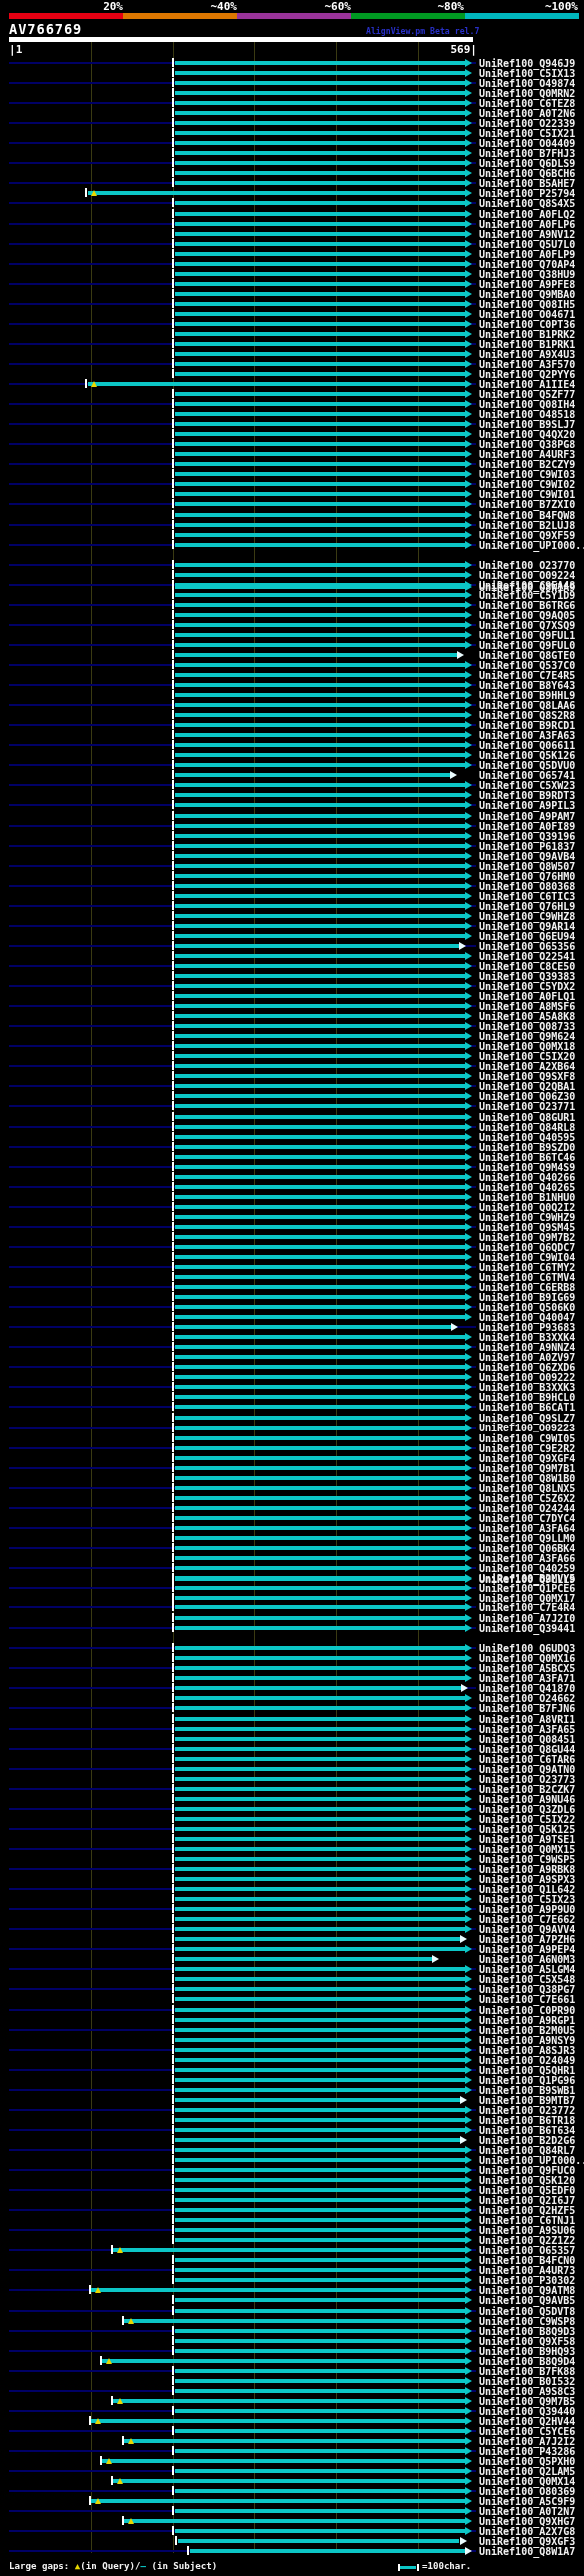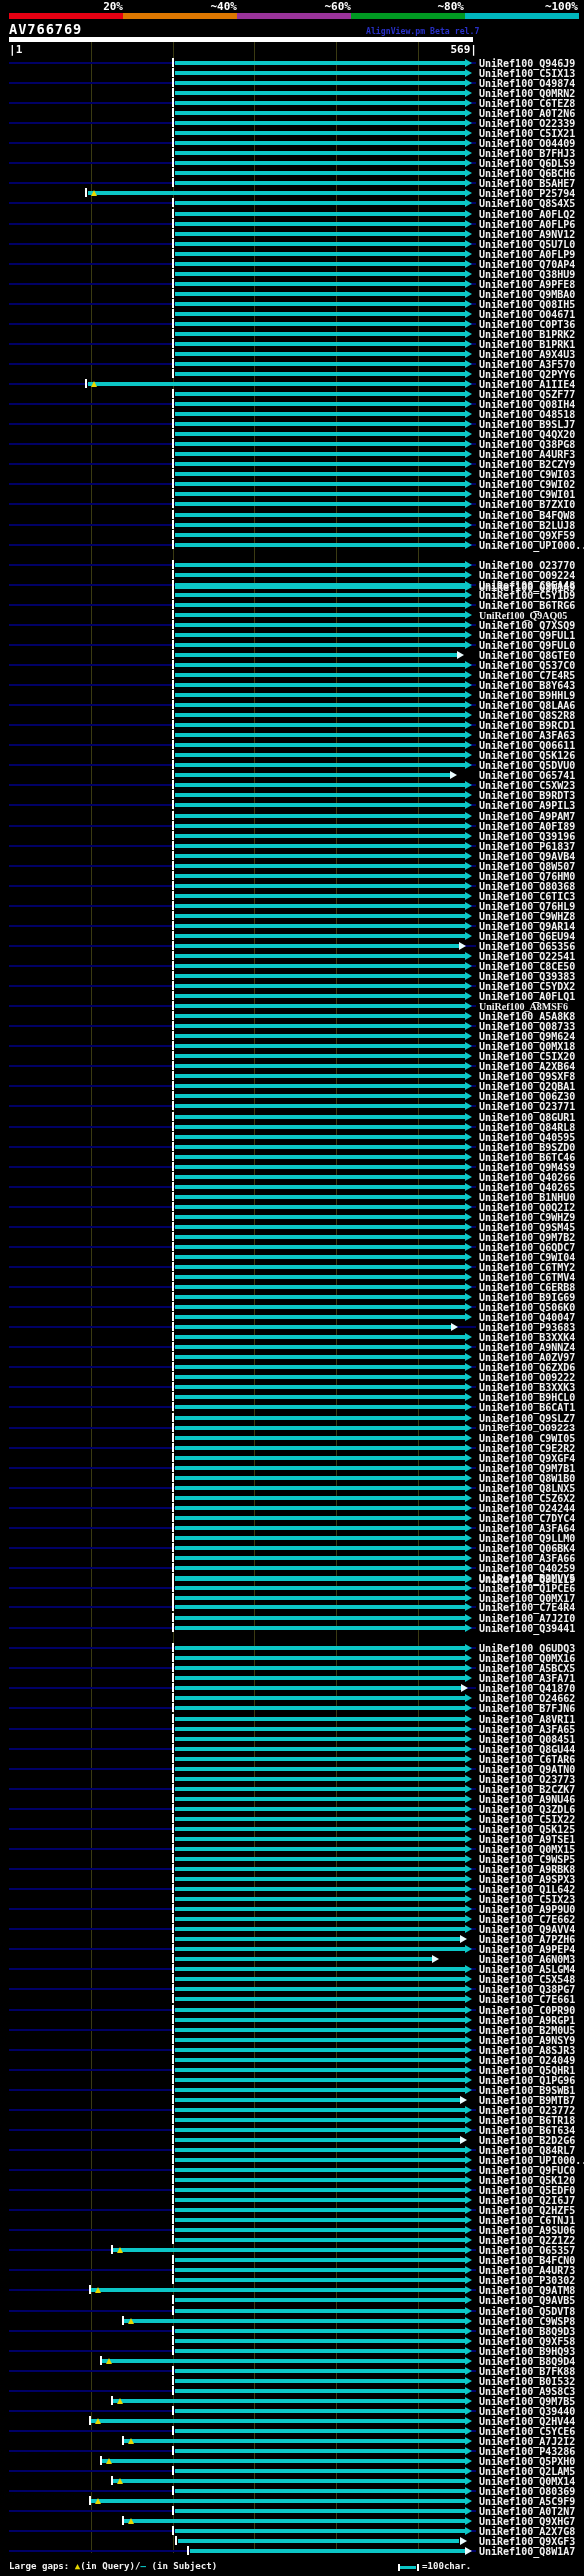--- a/index.html
+++ b/index.html
@@ -422,21 +422,21 @@
       <div class="arrow" style="left: 465px;"></div>
       <div class="hit-label"><span>UniRef100_</span><span>C5Y1D9</span></div>
     </div>
     <div class="row" style="top: 542px;">
       <div class="baseline"></div>
       <div class="start-tick" style="left: 172px;"></div>
       <div class="hit-bar" style="left: 175px; width: 291px;"></div>
       <div class="arrow" style="left: 465px;"></div>
       <div class="hit-label"><span>UniRef100_</span><span>B6TRG6</span></div>
     </div>
-    <div class="row" style="top: 552px; font-family: Liberation Serif, serif;">
+    <div class="row" style="top: 552px;">
       <div class="start-tick" style="left: 172px;"></div>
       <div class="hit-bar" style="left: 175px; width: 291px;"></div>
       <div class="arrow" style="left: 465px;"></div>
       <div class="hit-label"><span>UniRef100_</span><span>Q9AQ05</span></div>
     </div>
     <div class="row" style="top: 562px;">
       <div class="baseline"></div>
       <div class="start-tick" style="left: 172px;"></div>
       <div class="hit-bar" style="left: 175px; width: 291px;"></div>
       <div class="arrow" style="left: 465px;"></div>
@@ -675,21 +675,21 @@
       <div class="hit-bar" style="left: 175px; width: 291px;"></div>
       <div class="arrow" style="left: 465px;"></div>
       <div class="hit-label"><span>UniRef100_</span><span>C5YDX2</span></div>
     </div>
     <div class="row" style="top: 933px;">
       <div class="start-tick" style="left: 172px;"></div>
       <div class="hit-bar" style="left: 175px; width: 291px;"></div>
       <div class="arrow" style="left: 465px;"></div>
       <div class="hit-label"><span>UniRef100_</span><span>A0FLQ1</span></div>
     </div>
-    <div class="row" style="top: 943px; font-family: Liberation Serif, serif;">
+    <div class="row" style="top: 943px;">
       <div class="baseline"></div>
       <div class="start-tick" style="left: 172px;"></div>
       <div class="hit-bar" style="left: 175px; width: 291px;"></div>
       <div class="arrow" style="left: 465px;"></div>
       <div class="hit-label"><span>UniRef100_</span><span>A8MSF6</span></div>
     </div>
     <div class="row" style="top: 953px;">
       <div class="start-tick" style="left: 172px;"></div>
       <div class="hit-bar" style="left: 175px; width: 291px;"></div>
       <div class="arrow" style="left: 465px;"></div>

